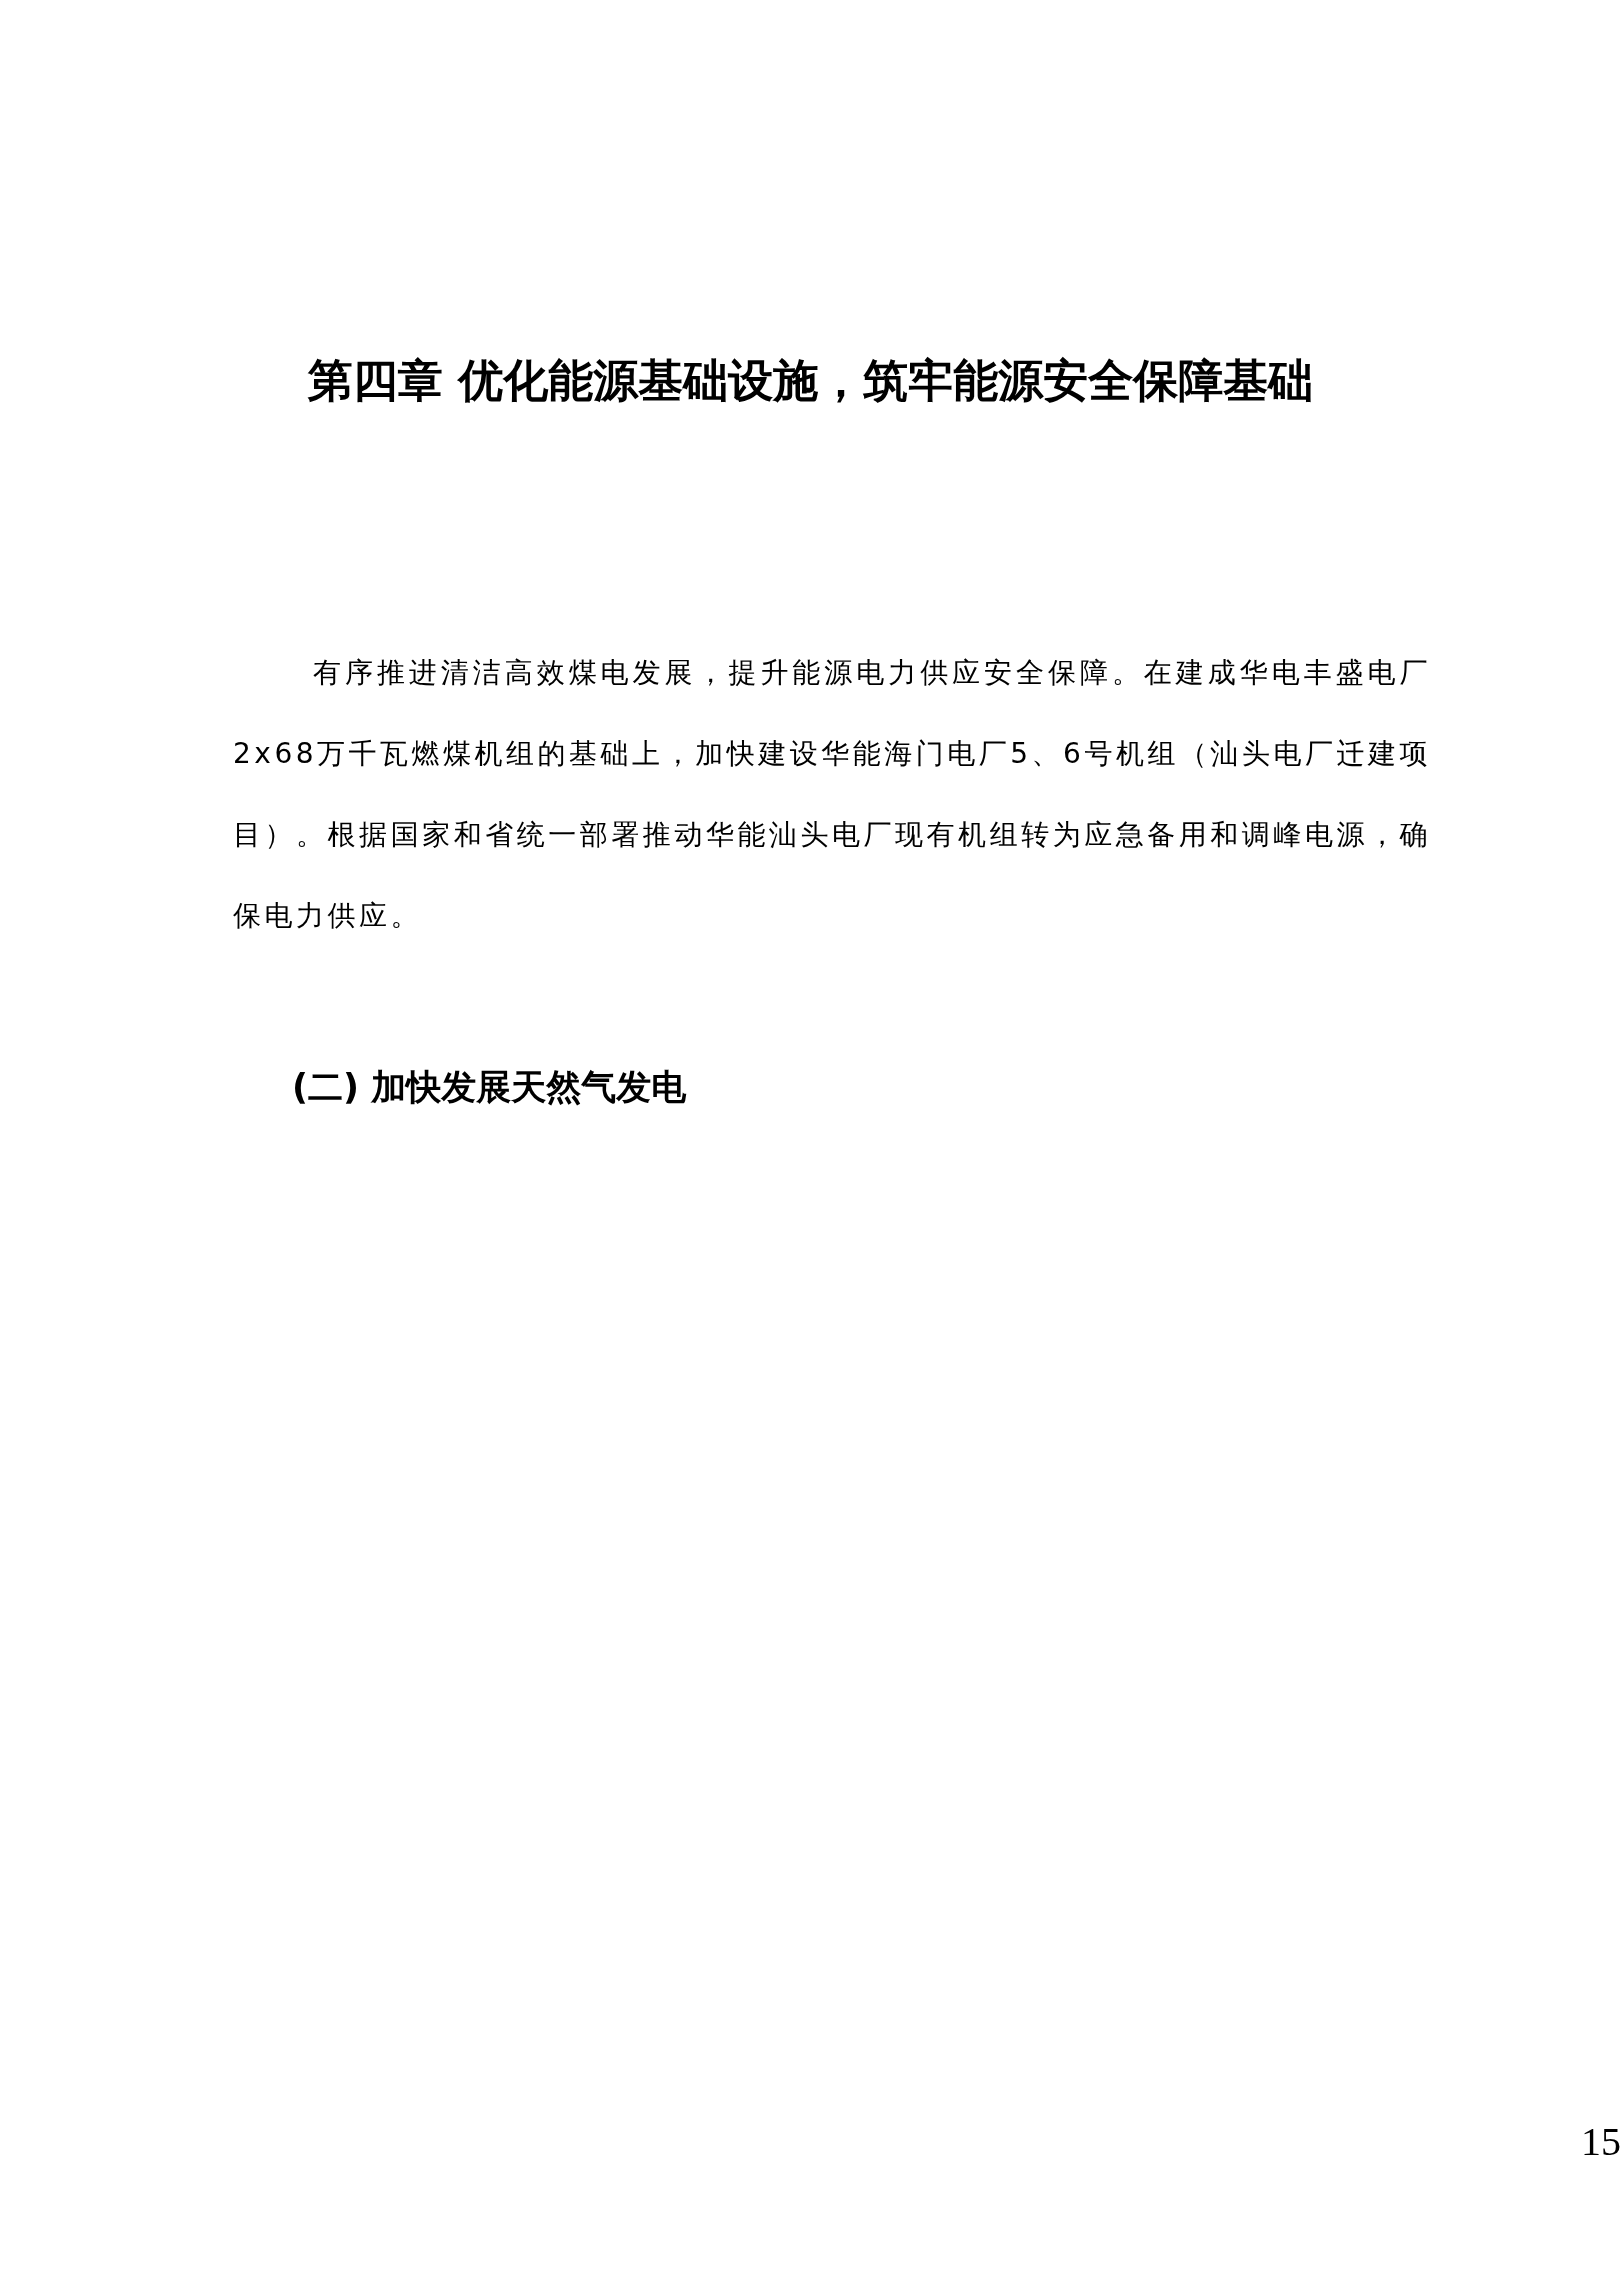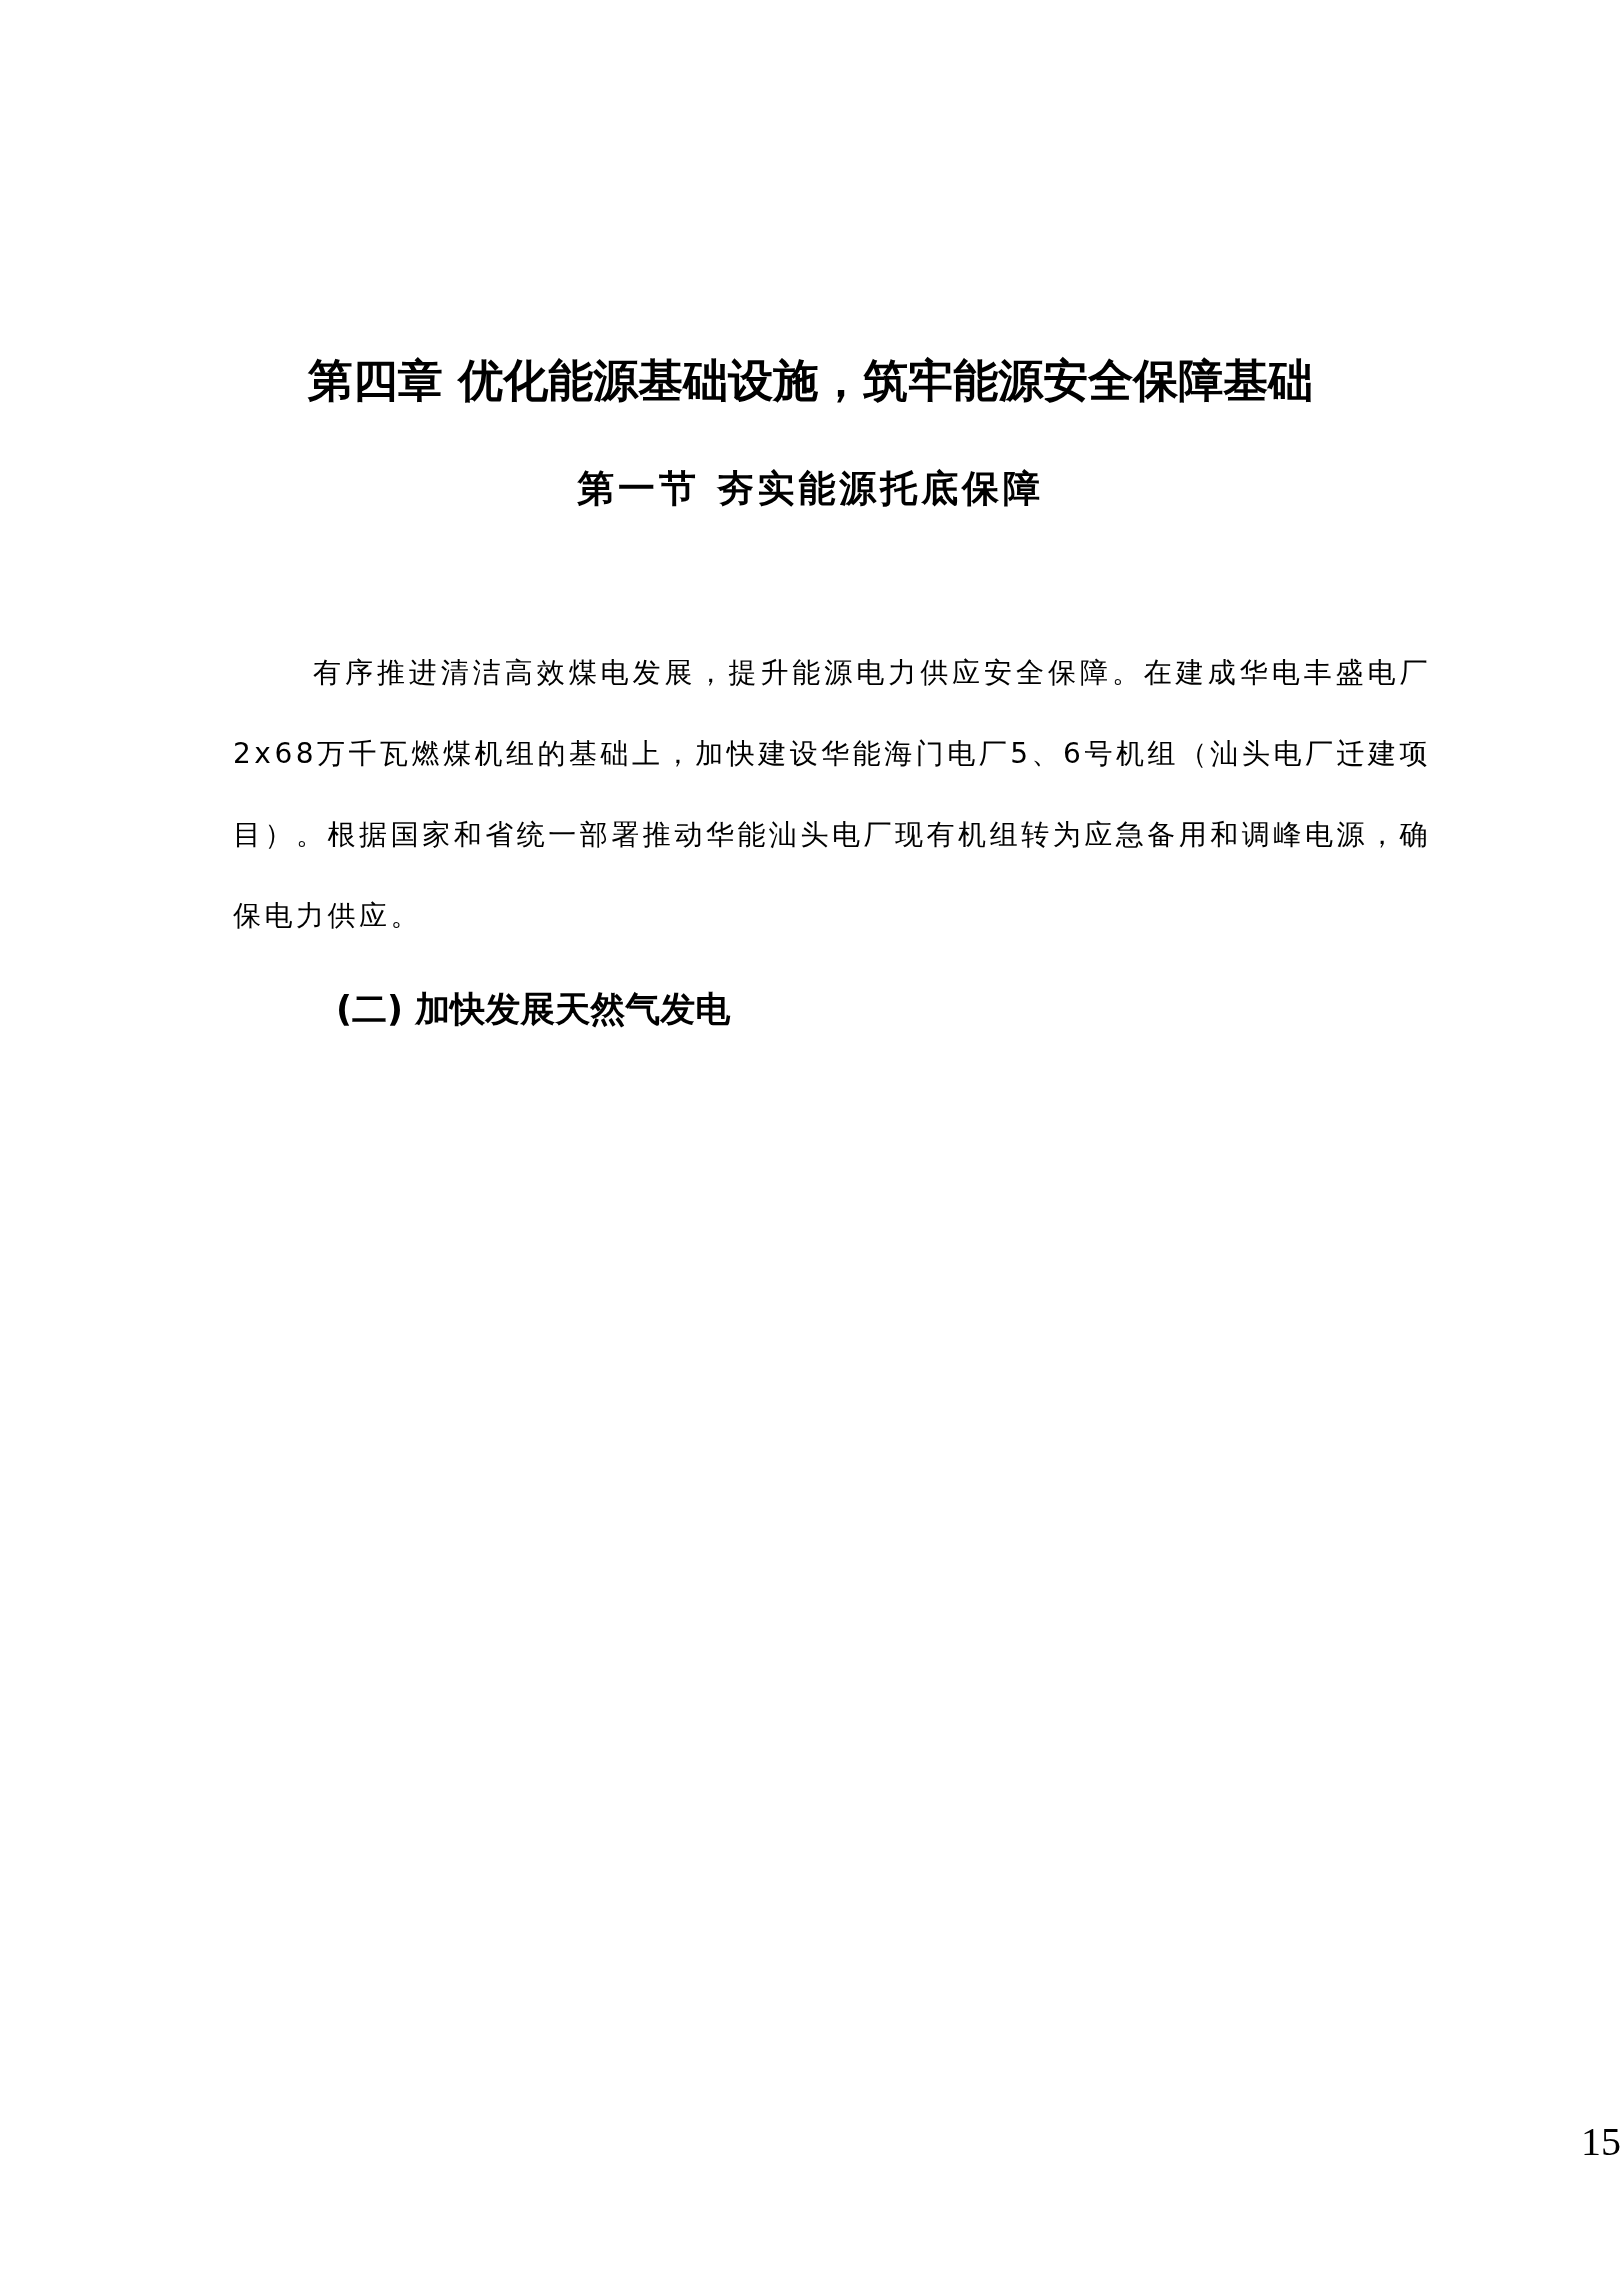--- a/index.html
+++ b/index.html
@@ -51,21 +51,21 @@
     .subheading {
       position: absolute;
       left: 292px;
       font-family: "DejaVu Sans", "Liberation Sans", sans-serif;
       font-size: 35px;
       font-weight: bold;
       line-height: 51px;
       white-space: nowrap;
     }
     .sub-1 { top: 567px; }
-    .sub-2 { top: 984px; margin-left: 44px; }
+    .sub-2 { top: 1062px; }
     .para {
       position: absolute;
       left: 233px;
       width: 1198px;
       font-family: "DejaVu Sans", "Liberation Sans", sans-serif;
       font-size: 28px;
       line-height: 81px;
       letter-spacing: 3.5px;
       text-align: justify;
       text-indent: 80px;
@@ -84,21 +84,20 @@
       line-height: 39px;
     }
   </style>
 </head>
 <body>
 
 <div class="page">
 
   <div class="chapter-title">第四章  优化能源基础设施，筑牢能源安全保障基础</div>
 
-  <div class="section-title">第一节 夯实能源托底保障</div>
 
 
   <p class="para para-1">有序推进清洁高效煤电发展，提升能源电力供应安全保障。在建成华电丰盛电厂2x68万千瓦燃煤机组的基础上，加快建设华能海门电厂5、6号机组（汕头电厂迁建项目）。根据国家和省统一部署推动华能汕头电厂现有机组转为应急备用和调峰电源，确保电力供应。</p>
 
   <div class="subheading sub-2">(二) 加快发展天然气发电</div>
 
 
   <div class="page-number">15</div>
 
 </div>

